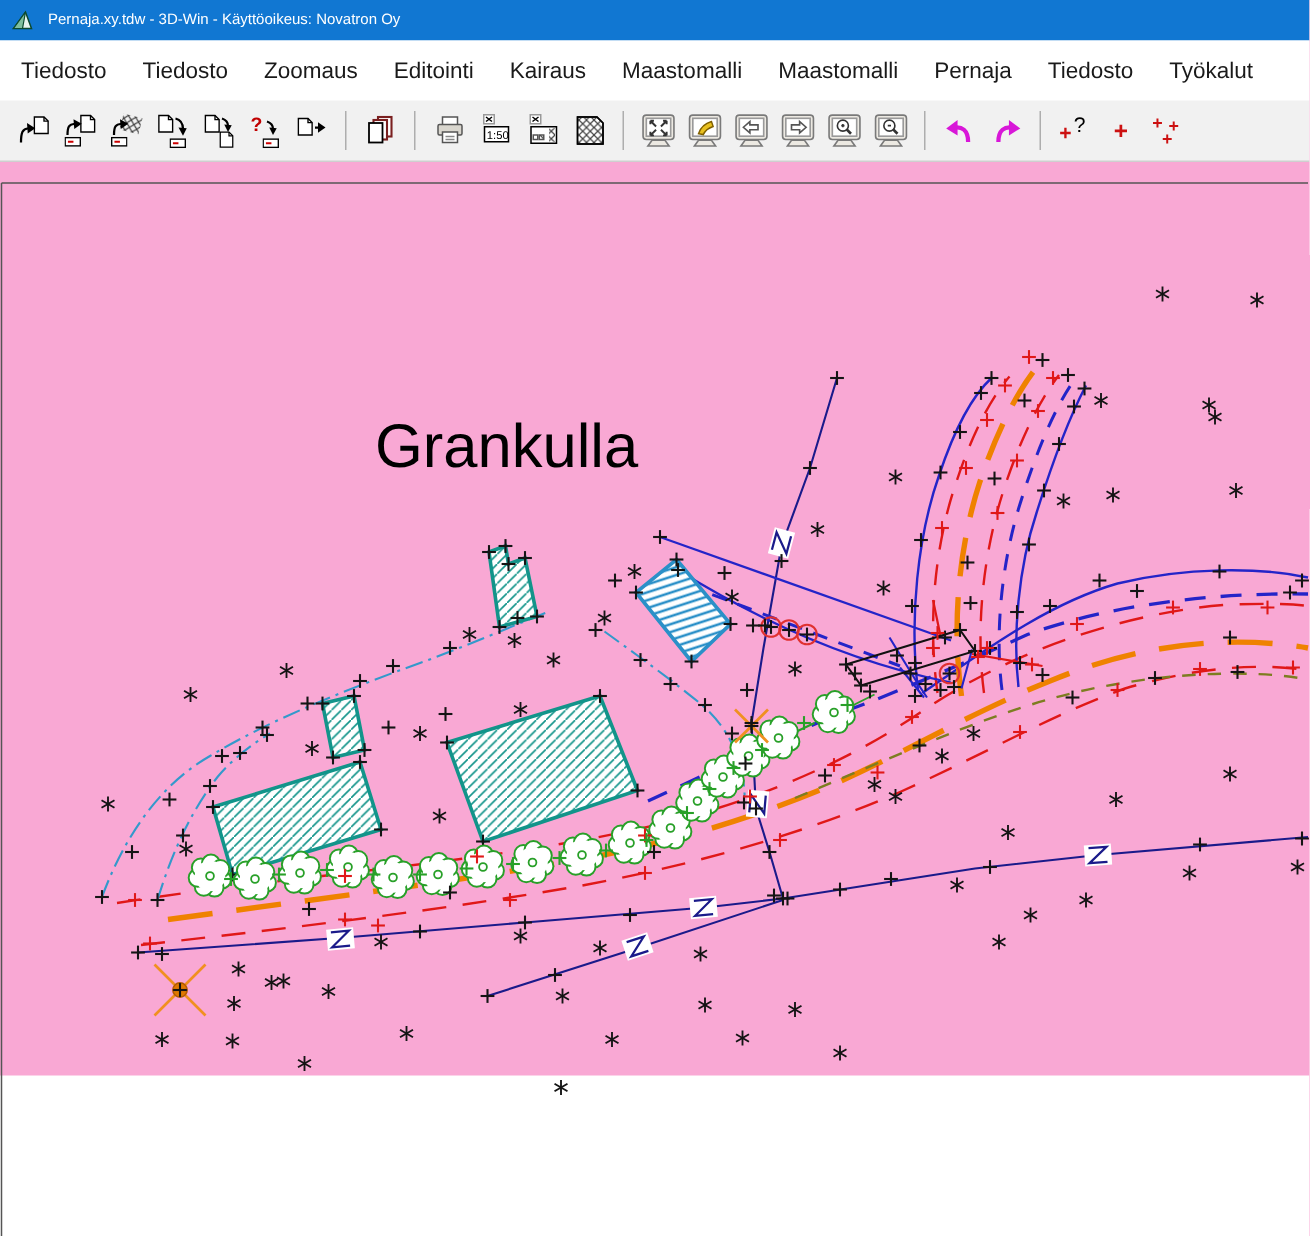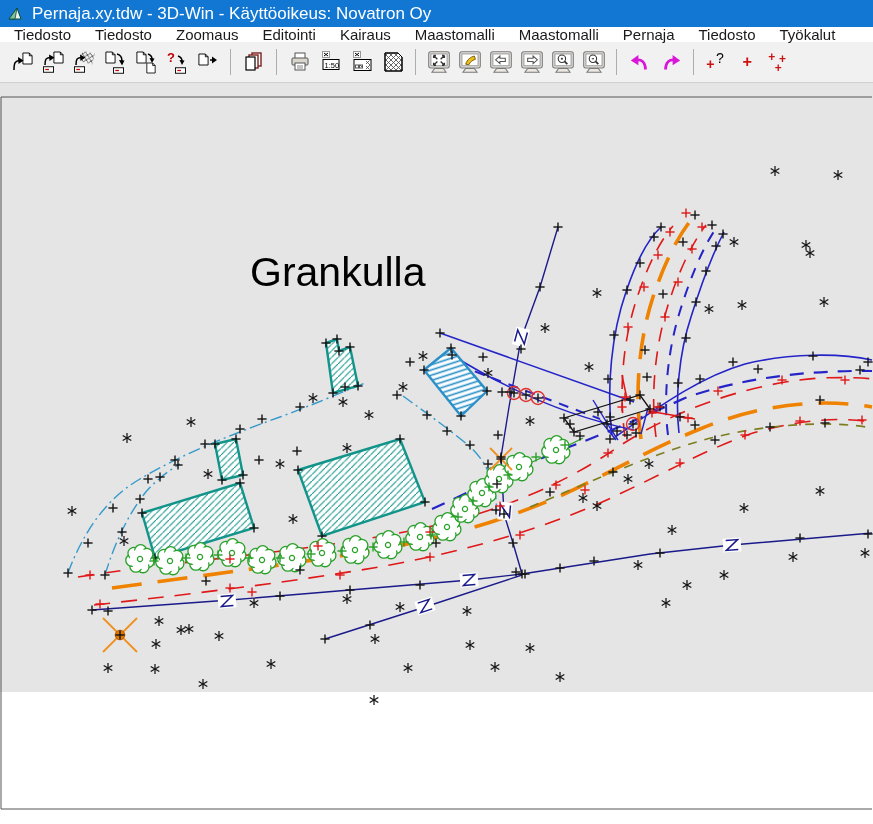--- a/index.html
+++ b/index.html
@@ -1,23 +1,23 @@
 <!DOCTYPE html>
 <html><head>
 <meta charset="utf-8">
 <style>
   html,body{margin:0;padding:0}
   body{width:873px;height:824px;font-family:"Liberation Sans",sans-serif;background:#fff;overflow:hidden}
-  .titlebar{height:27px;background:#1177d2;color:#fff;display:flex;align-items:center;padding:0 8px;font-size:17px;gap:7px}
-  .menubar{height:15px;display:flex;align-items:center;background:#fff;font-size:15px;color:#1a1a1a;padding-left:2px}
+  .titlebar{height:27px;background:#1177d2;color:#fff;display:flex;align-items:center;padding:0 8px;font-size:10px;gap:7px}
+  .menubar{height:40px;display:flex;align-items:center;background:#fff;font-size:15px;color:#1a1a1a;padding-left:2px}
   .menu-item{padding:0 12px;cursor:default;white-space:nowrap}
   .toolbar{height:40px;background:#f1f1f1;display:flex;align-items:center;padding:0 6px;border-bottom:1px solid #cfcfcf}
   .tbtn{width:31px;height:30px;display:flex;align-items:center;justify-content:center}
   .sep{width:1px;height:26px;background:#aeaeae;margin:0 7px}
-  .canvas{position:relative;height:609px;background:#e5e5e5}
+  .canvas{position:relative;height:609px;background:#f9a8d4}
   #map-svg{display:block}
   svg text{font-family:"Liberation Sans",sans-serif}
 </style>
 </head>
 <body>
 
 <svg style="position:absolute;width:0;height:0" aria-hidden="true">
   <defs>
     <pattern id="pat-hatch" width="6.5" height="6.5" patternUnits="userSpaceOnUse">
       <path d="M0 6.5 L6.5 0" stroke="#12948a" stroke-width="1.1"></path>

